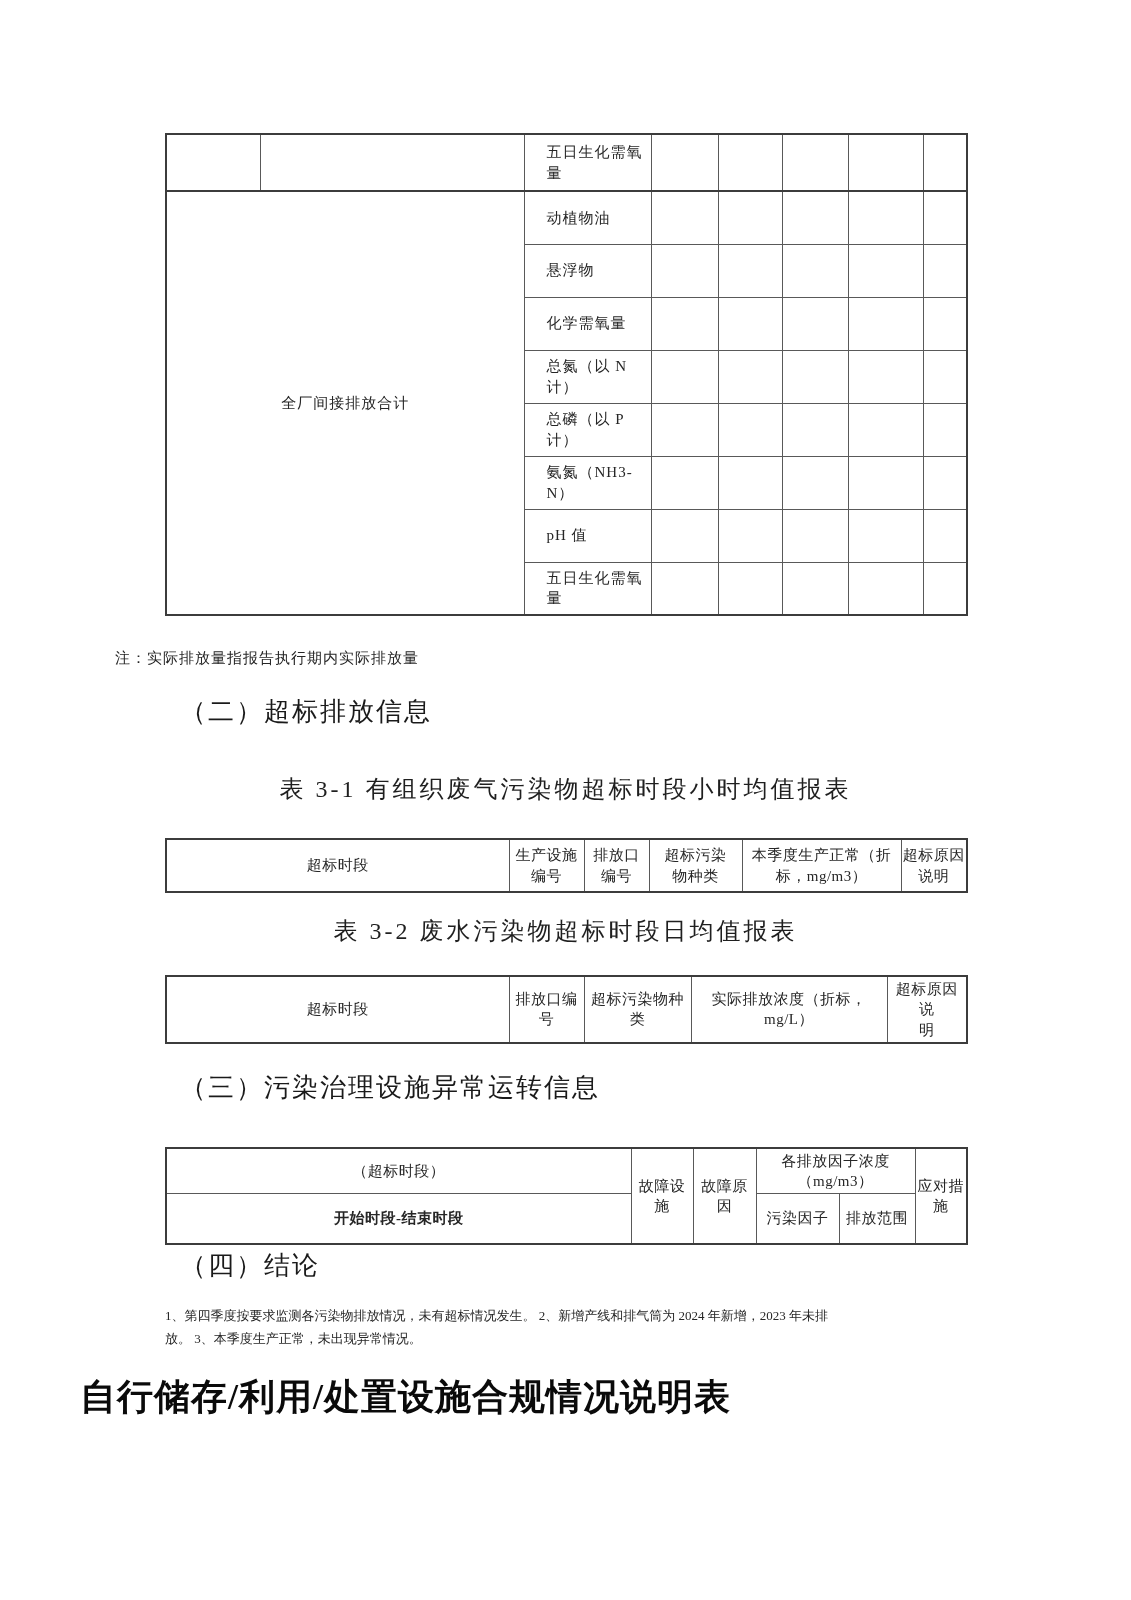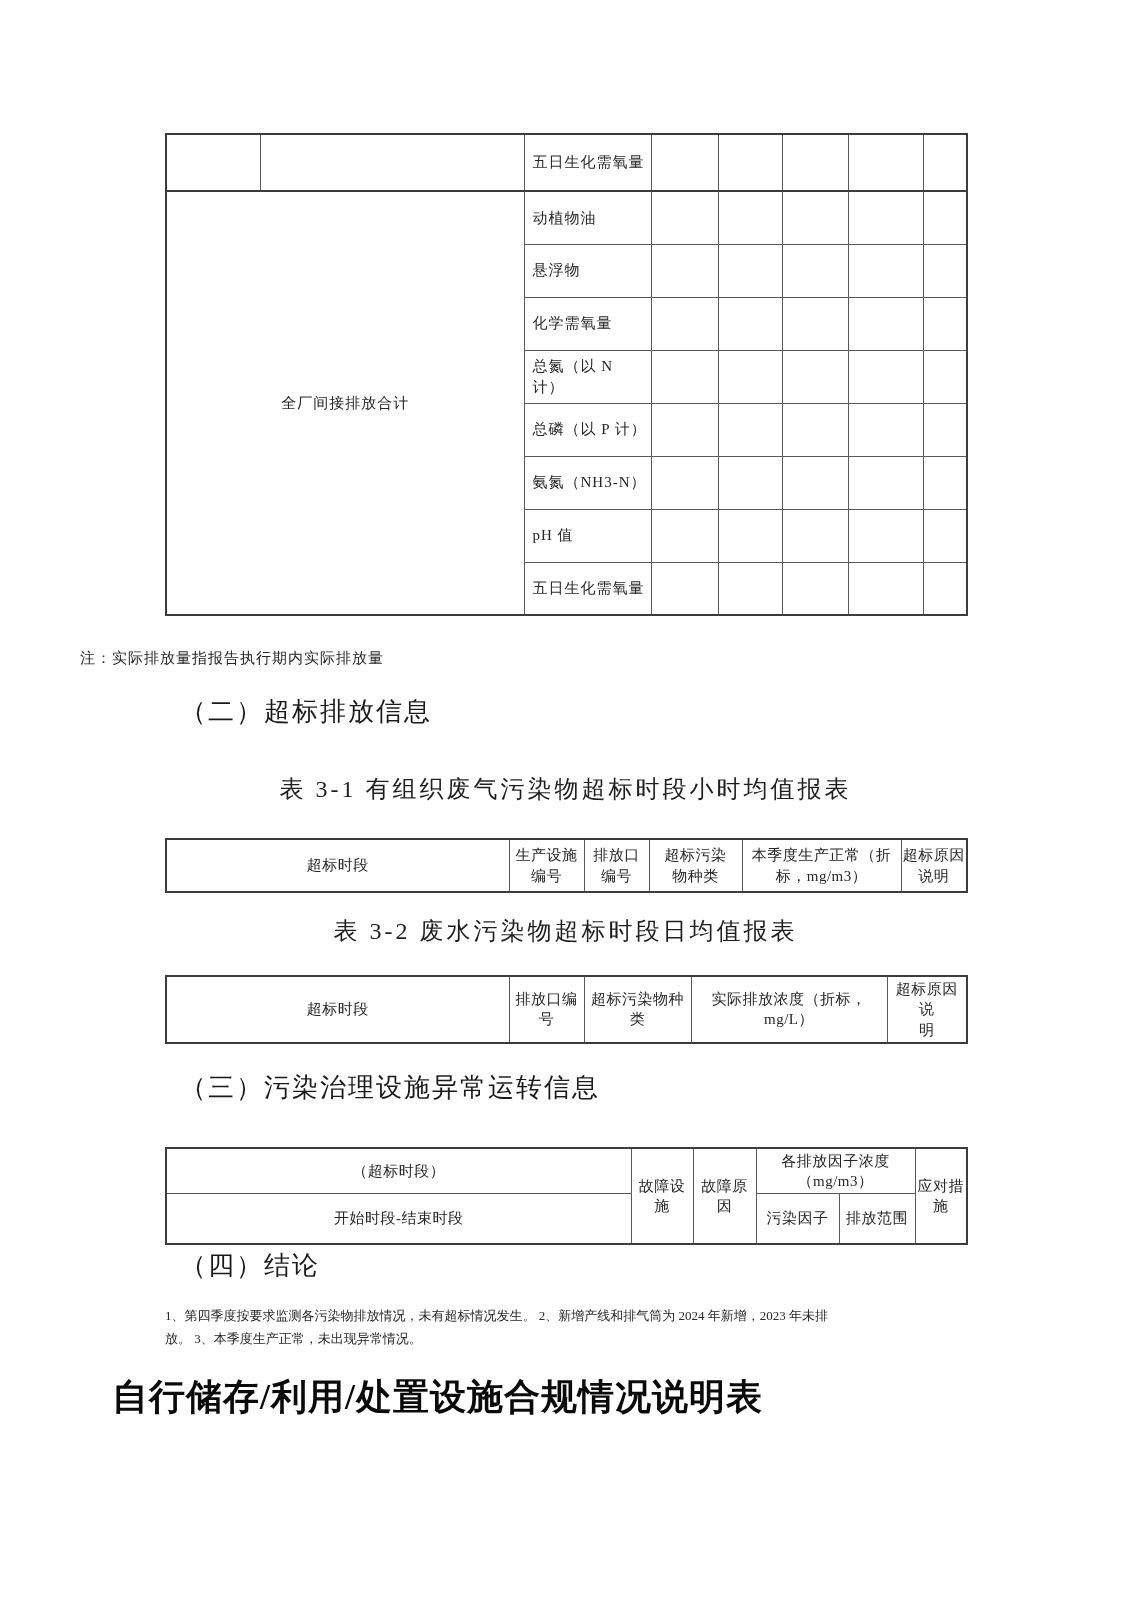--- a/index.html
+++ b/index.html
@@ -28,25 +28,25 @@
     vertical-align:middle;
     white-space:pre-line;
     overflow:hidden;
     line-height:1.35;
     letter-spacing:0.5px;
   }
   table.tbl{border:2px solid #3c3c3c;}
   tr.sep td{border-bottom:2px solid #3c3c3c;}
   .top-table tr{height:53px;}
   .top-table tr.first{height:57px;}
-  .top-table td.pollutant{text-align:left;padding-left:8px;letter-spacing:1px;}
+  .top-table td.pollutant{text-align:left;padding-left:22px;letter-spacing:1px;}
   .top-table td.group{letter-spacing:1px;}
-  td.left-cell{text-align:left;padding-left:6px;}
+  td.left-cell{text-align:left;padding-left:6px;font-weight:bold;}
   .note{
-    margin:32px 0 0 75px;width:801px;
+    margin:32px 0 0 110px;width:801px;
     font-size:15px;line-height:20px;letter-spacing:1px;
     padding-left:5px;color:#262626;box-sizing:border-box;
   }
   .h2{
     margin:28px 0 0 165px;width:801px;
     font-size:26px;line-height:31px;letter-spacing:2px;
     padding-left:15px;color:#1a1a1a;font-weight:400;box-sizing:border-box;
   }
   .h2.tight{}
   .h2.s4{margin-top:5px;}
@@ -63,21 +63,21 @@
   .tbl-32 tr{height:51px;}
   .tbl-41{margin-top:44px;}
   .tbl-41 tr.r1{height:44px;}
   .tbl-41 tr.r2{height:50px;}
   .conclusion{
     margin:23px 0 0 165px;width:810px;
     font-size:13px;line-height:23px;letter-spacing:0;
     color:#262626;white-space:pre-line;
   }
   .big-title{
-    margin:24px 0 0 108px;width:830px;
+    margin:24px 0 0 76px;width:830px;
     font-size:36px;line-height:47px;font-weight:bold;
     letter-spacing:1px;color:#0a0a0a;padding-left:4px;box-sizing:border-box;
   }
 </style>
 </head>
 <body>
 
 <div class="page">
 
   <table class="tbl top-table">

